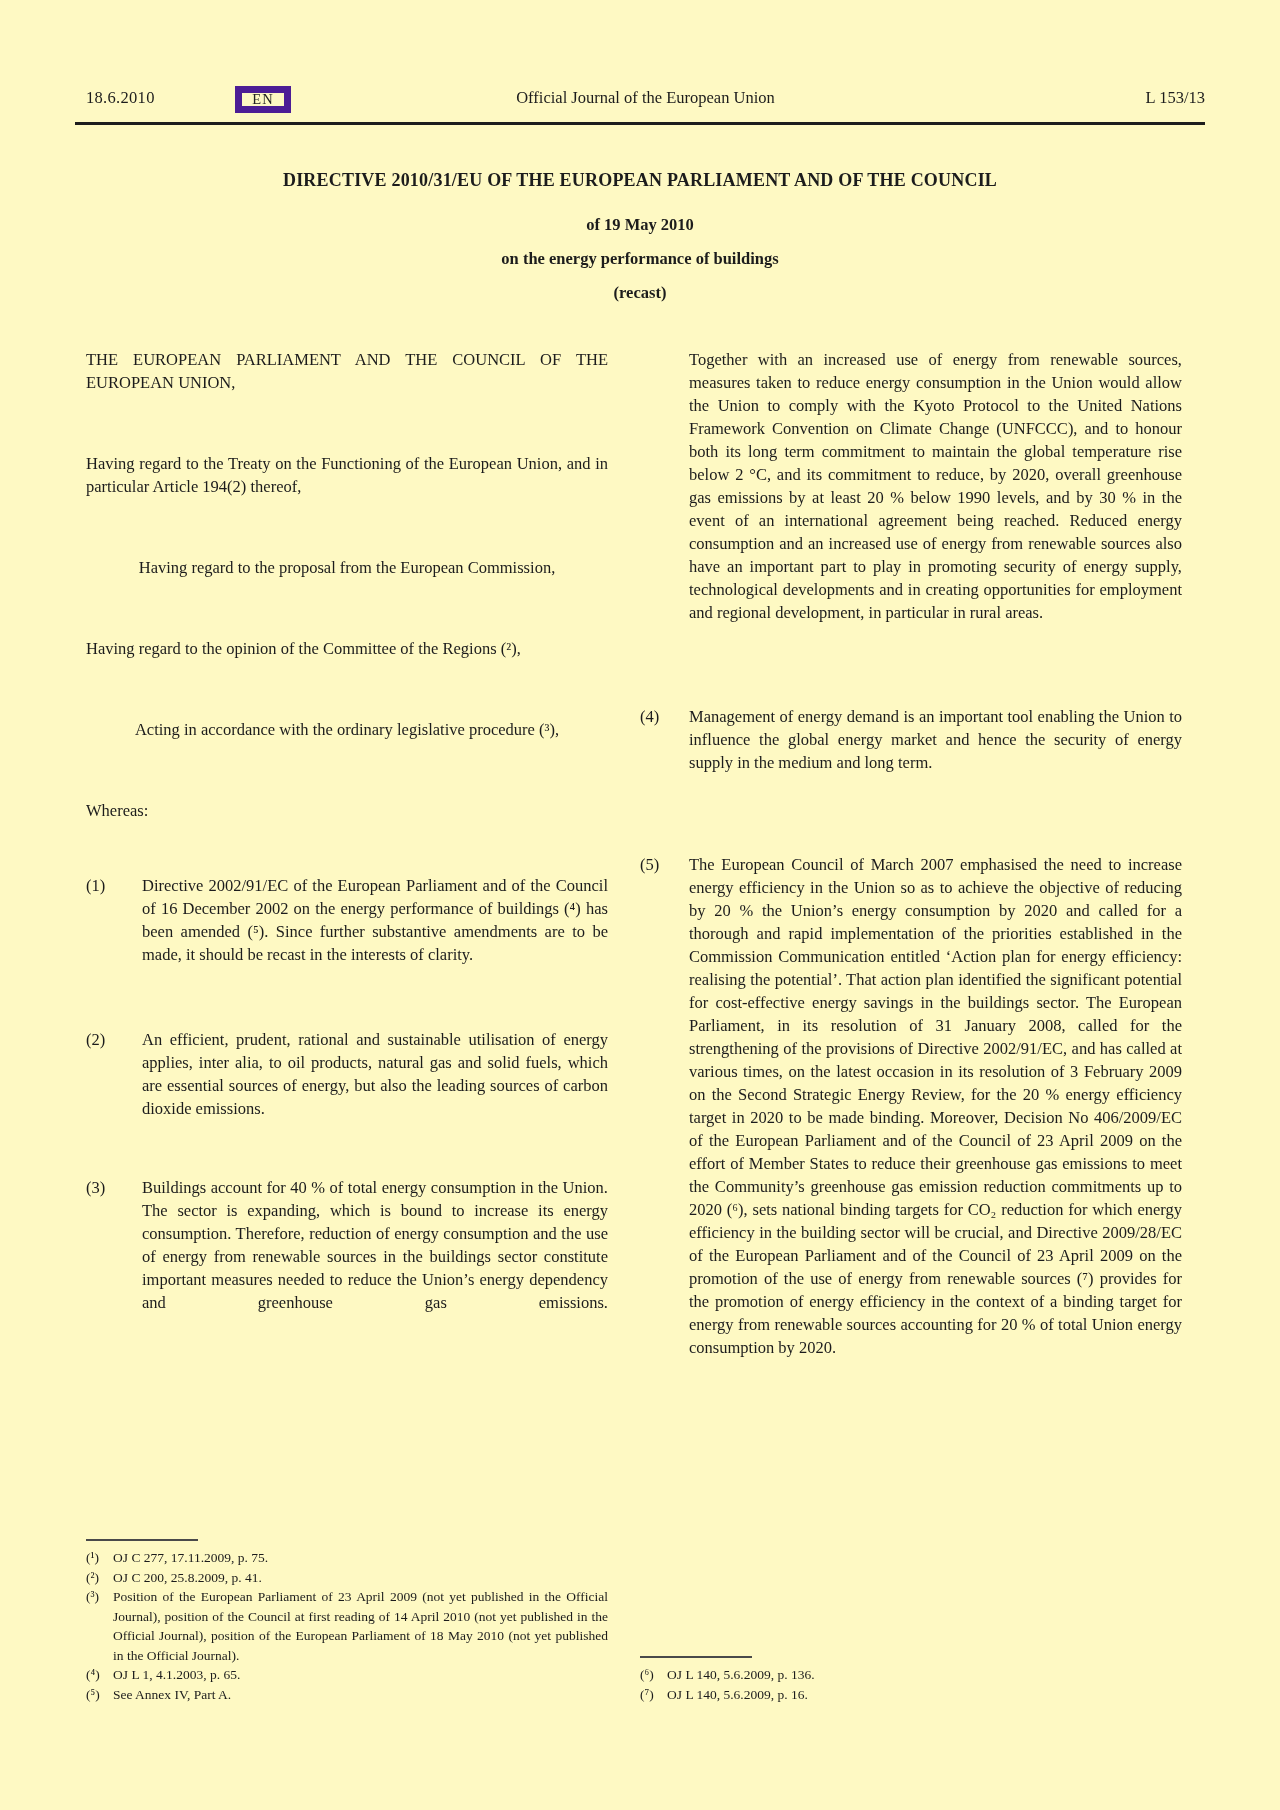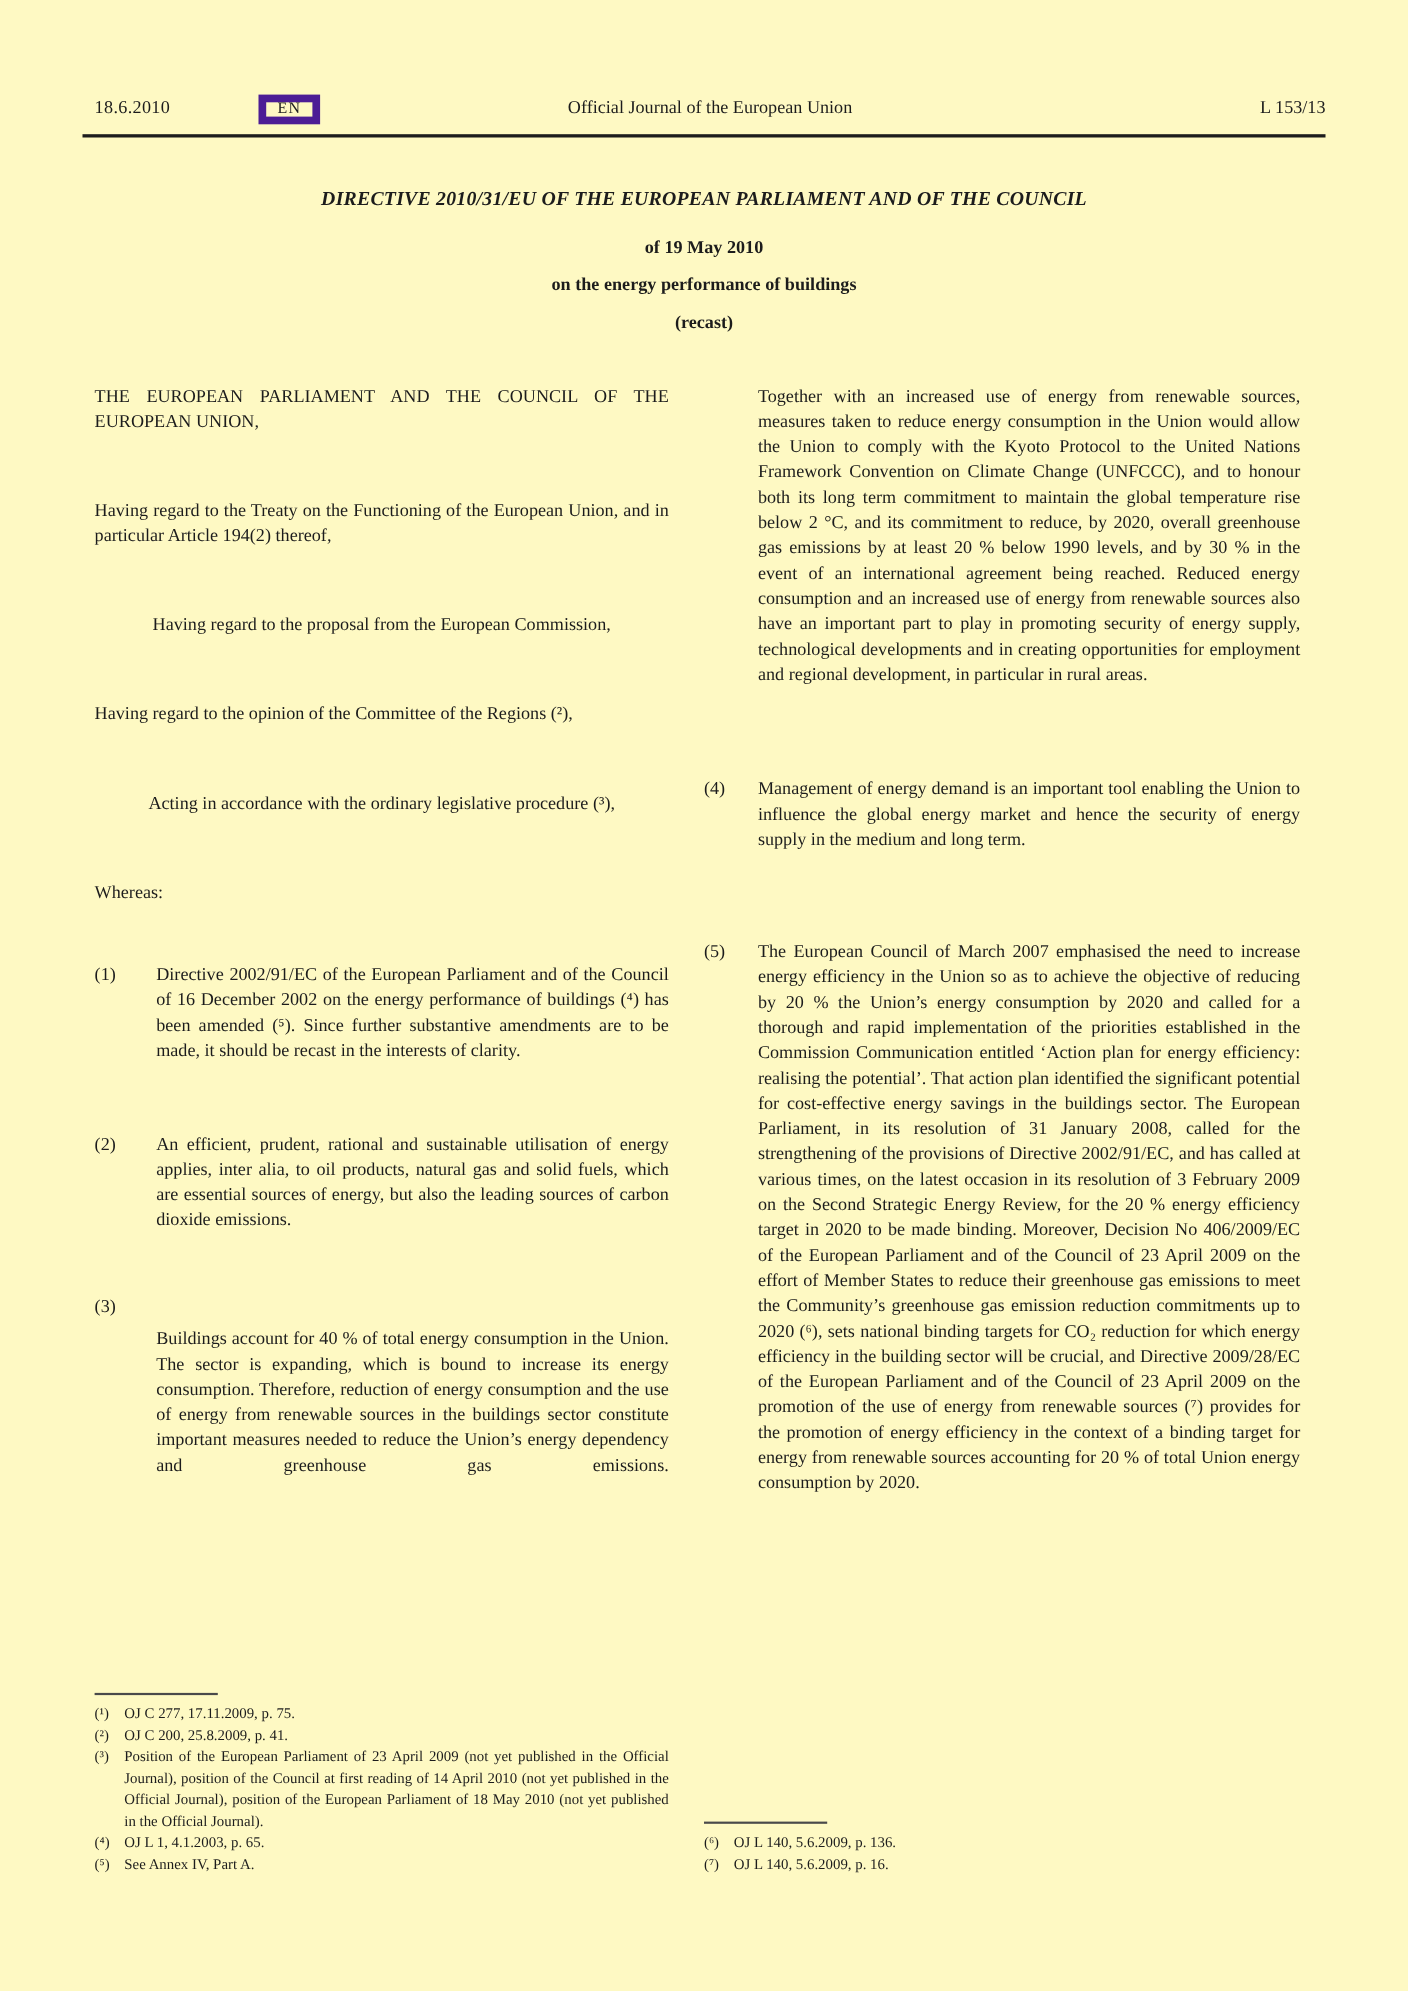--- a/index.html
+++ b/index.html
@@ -31,21 +31,21 @@
   }
   .header-journal { position: absolute; left: 0; right: 0; top: 2px; text-align: center; }
   .header-page { position: absolute; right: 0; top: 2px; margin-left: 48px; }
   .header-rule {
     position: absolute; top: 122px; left: 75px; right: 75px;
     height: 3px; background: #1d1d1d;
   }
 
   
   .title-block { position: absolute; top: 170px; left: 0; right: 0; text-align: center; }
-  .title-main { font-size: 18px; font-weight: bold; letter-spacing: .2px; line-height: 21px; margin: 0 0 24px 0; font-style: italic; }
+  .title-main { font-size: 18px; font-weight: bold; letter-spacing: .2px; line-height: 21px; margin: 0 0 24px 0; }
   .title-sub  { font-size: 16.5px; font-weight: bold; line-height: 19px; margin: 0 0 15px 0; }
   .title-sub3 { }
   .title-sub4 { margin-bottom: 0; }
 
   
   .columns {
     position: absolute; top: 348px; left: 86px;
     width: 1119px; height: 1462px;
     display: flex; gap: 32px;
     font-size: 16.5px; line-height: 23px;
@@ -59,21 +59,21 @@
   .whereas { margin-bottom: 52px; text-align: left; }
 
   .recital { display: flex; margin-bottom: 56px; }
   .recital-r1 { margin-bottom: 62px; }
   .recital-r3 { margin-bottom: 0; }
   .recital-r4 { margin-bottom: 79px; }
   .recital-r5 { margin-bottom: 0; }
   .col-left  .rnum { flex: 0 0 56px; }
   .col-right .rnum { flex: 0 0 49px; }
   .rbody { flex: 1; text-align: justify; }
-  .rbody-continues { text-align-last: justify; margin-top: 29px; }
+  .rbody-continues { text-align-last: justify; }
 
   .continuation { margin: 0 0 81px 49px; text-align: justify; }
 
   
   .footnotes {
     position: absolute; left: 0; right: 0; bottom: 106px;
     font-size: 13.5px; line-height: 19.5px;
   }
   .fn-rule { width: 112px; border-top: 2px solid #4a4a4a; margin-bottom: 7px; }
   .fn { display: flex; }

